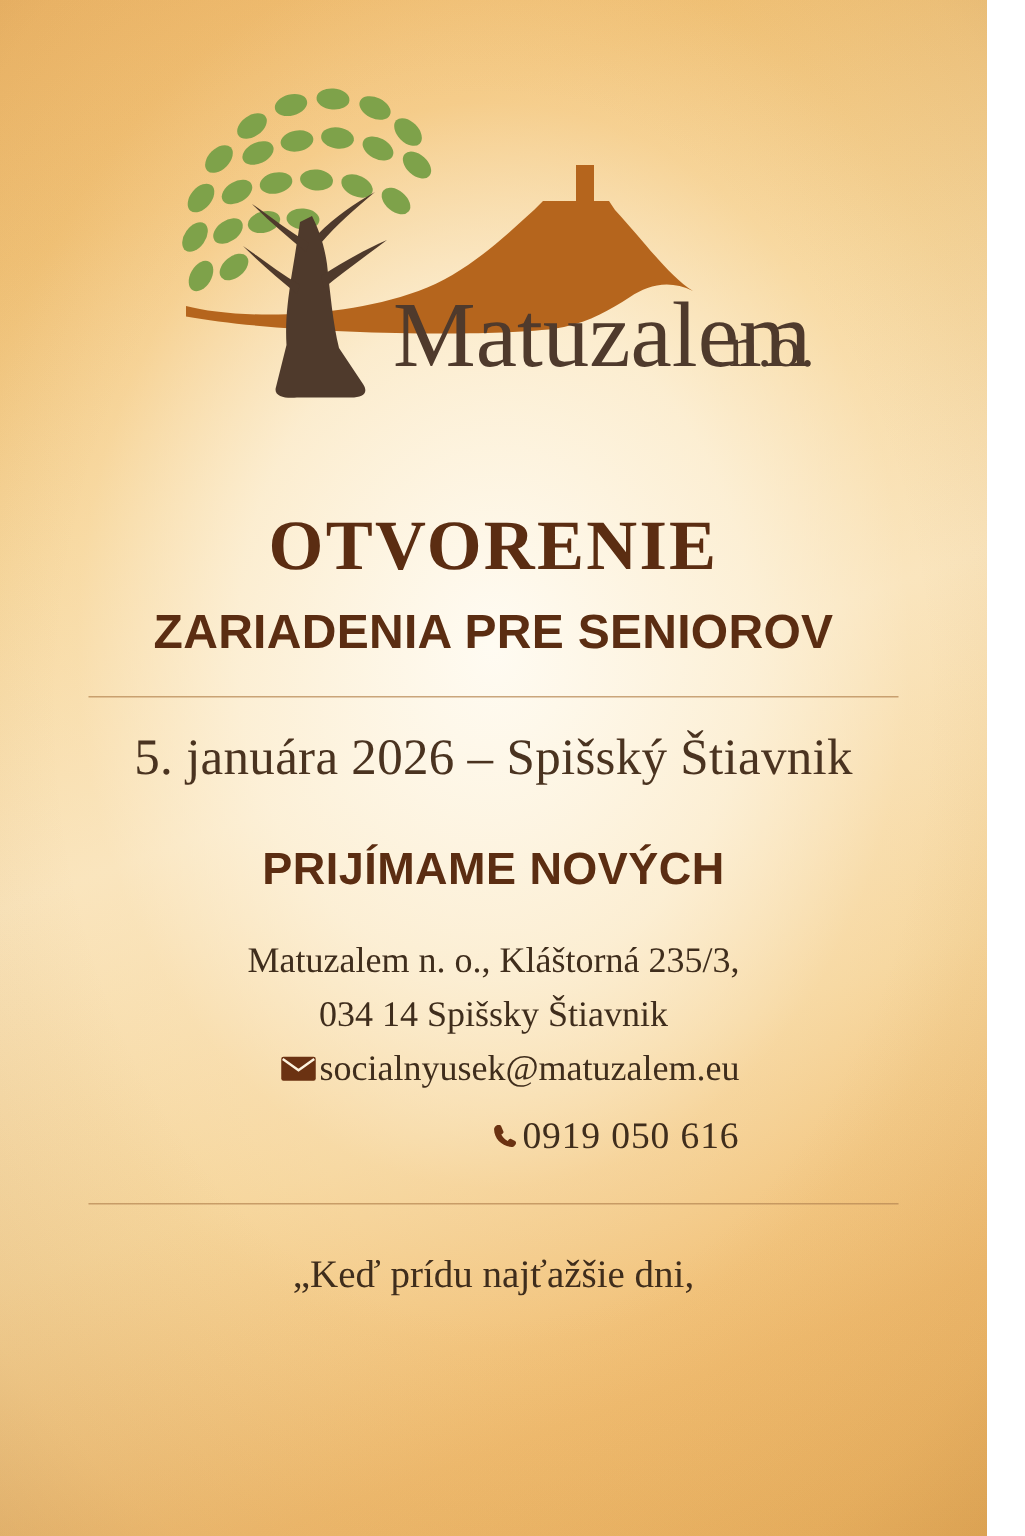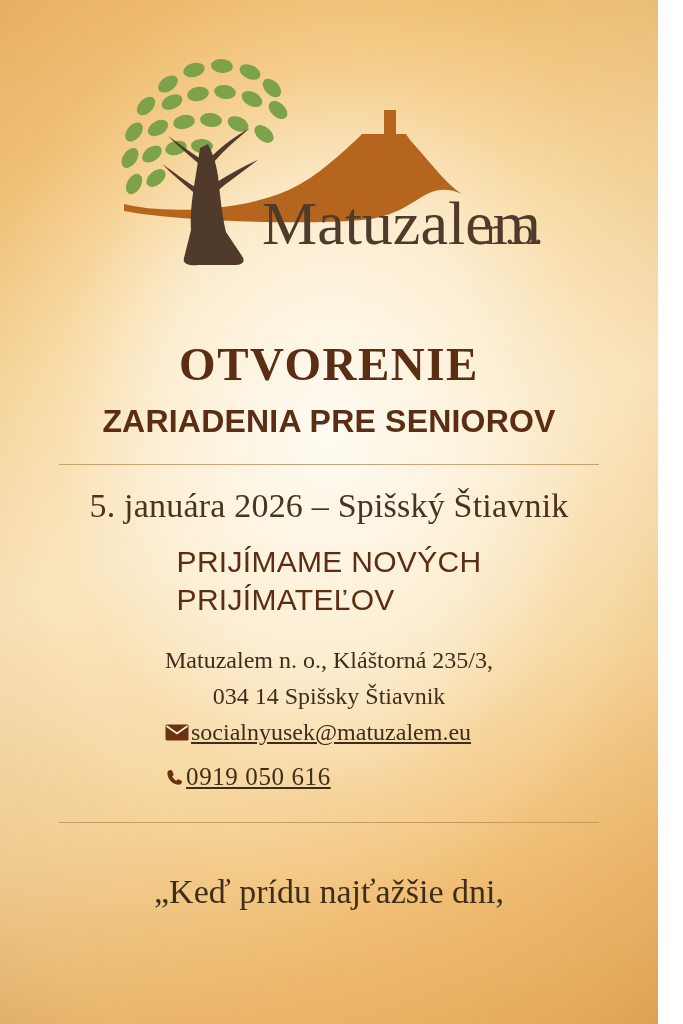--- a/index.html
+++ b/index.html
@@ -76,57 +76,56 @@
 
   .date-line {
     margin-top: 22px;
     font-size: 34px;
     color: #4a3320;
     text-align: center;
     letter-spacing: 0.2px;
   }
 
   .accept-block {
-    margin-top: 18px;
+    margin-top: 36px;
     font-family: "Liberation Sans", sans-serif;
     font-size: 30px;
-    font-weight: normal;
-    color: #5b2d12;
-    text-align: left;
+    font-weight: bold;
+    color: #5b2d12;
+    text-align: center;
     line-height: 1.25;
     letter-spacing: 0.3px;
   }
 
   .contact-block {
     margin-top: 24px;
     font-size: 24px;
     color: #3f2d1c;
     text-align: center;
     line-height: 1.5;
   }
   .contact-row {
     display: flex;
     align-items: center;
-    justify-content: flex-start;
+    justify-content: flex-end;
     gap: 2px;
-    text-decoration: underline;
   }
   .contact-icon {
     display: inline-flex;
     align-items: center;
     justify-content: center;
     color: #5b2d12;
     font-size: 21px;
     line-height: 1;
   }
   .phone-row { margin-top: 8px; font-size: 25px; letter-spacing: 0.6px; }
 
   .quote-block {
-    margin-top: 46px;
-    font-size: 34px;
+    margin-top: 30px;
+    font-size: 26px;
     color: #3f2d1c;
     text-align: left;
     line-height: 1.34;
   }
 </style>
 </head>
 <body>
 
 <div class="poster">
   <div class="vignette"></div>
@@ -188,21 +187,20 @@
 
     <div class="title-main">OTVORENIE</div>
     <div class="title-sub">ZARIADENIA PRE SENIOROV</div>
 
     <div class="rule"></div>
 
     <div class="date-line">5. januára 2026 – Spišský Štiavnik</div>
 
     <div class="accept-block">
       <div>PRIJÍMAME NOVÝCH</div>
-      <div>PRIJÍMATEĽOV</div>
     </div>
 
     <div class="contact-block">
       <div>Matuzalem n. o., Kláštorná 235/3,</div>
       <div>034 14 Spišsky Štiavnik</div>
 
       <div class="contact-row">
         <span class="contact-icon">
           <svg width="24" height="17" viewBox="0 0 24 17" xmlns="http://www.w3.org/2000/svg">
             <rect x="0.5" y="0.5" width="23" height="16" rx="1.5" fill="#6b3212"></rect>

